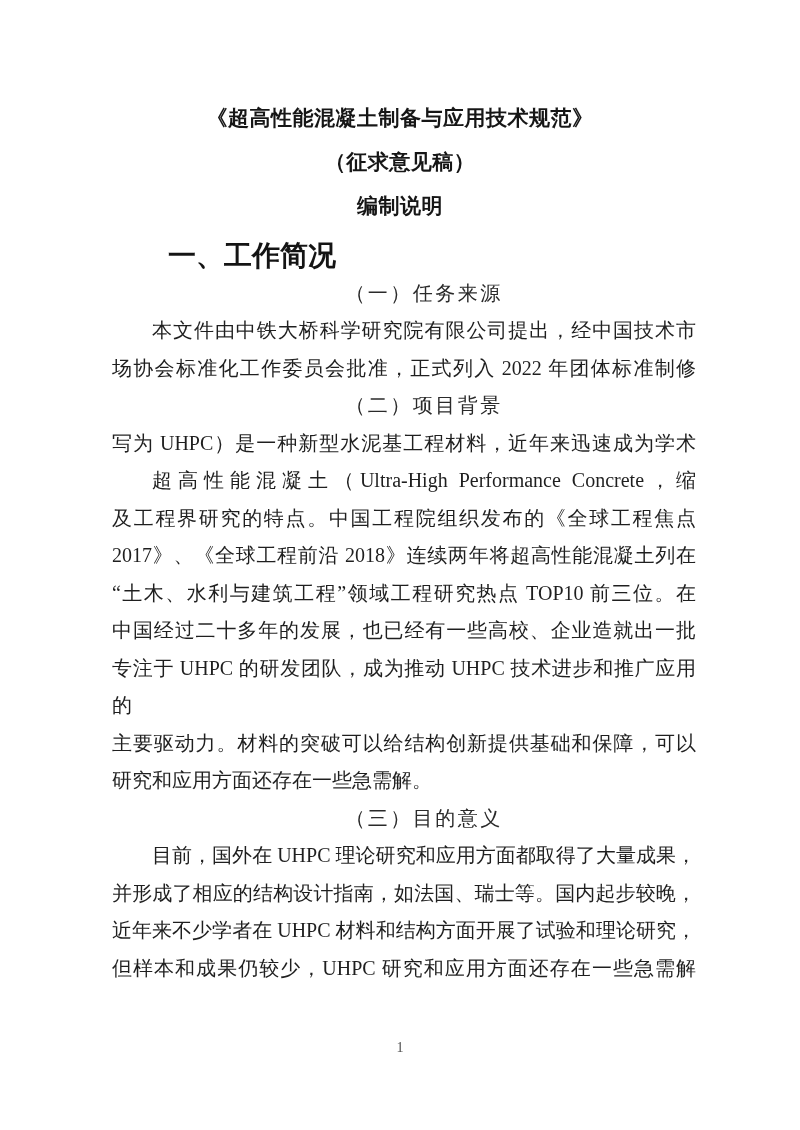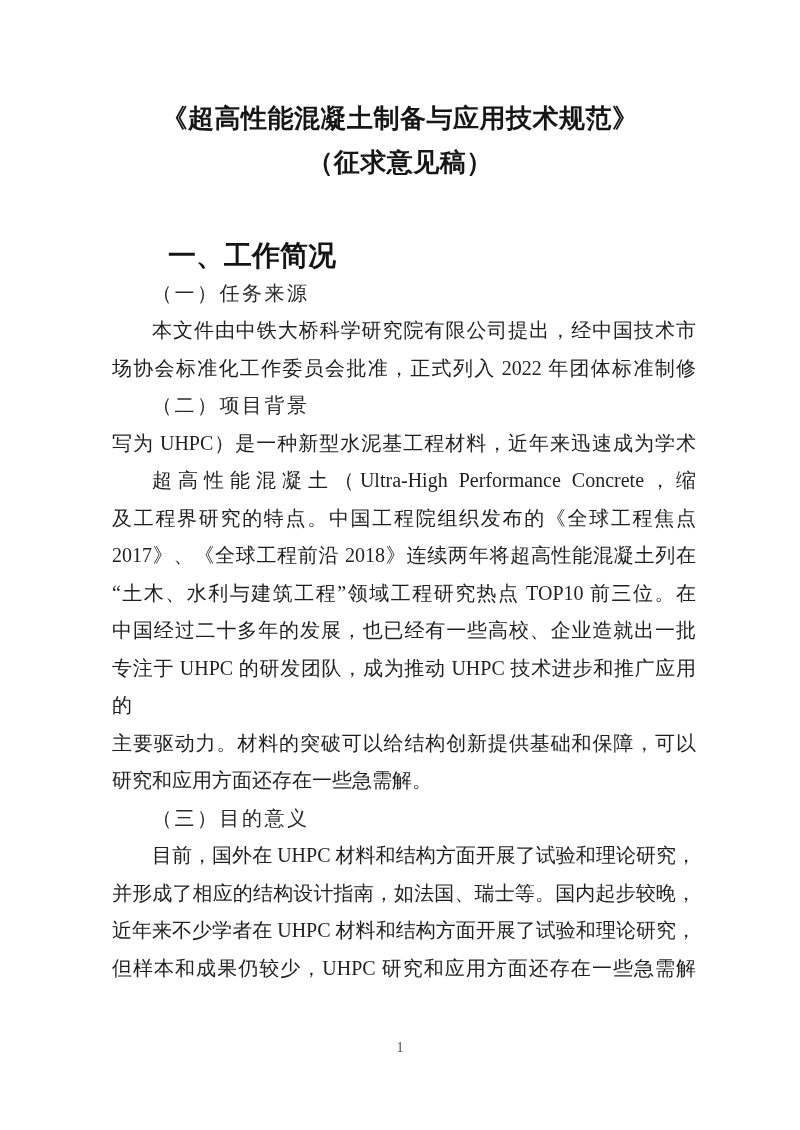--- a/index.html
+++ b/index.html
@@ -17,21 +17,21 @@
     color: #1f1f1f;
   }
   .title-block {
     position: absolute;
     top: 96px;
     left: 0;
     width: 800px;
     text-align: center;
     font-family: "Liberation Sans", "DejaVu Sans", sans-serif;
     font-weight: 700;
-    font-size: 26px;
+    font-size: 21px;
     line-height: 44px;
     letter-spacing: 0.5px;
     color: #161616;
   }
   .content {
     position: absolute;
     top: 237px;
     left: 112px;
     width: 584px;
     font-size: 20px;
@@ -43,20 +43,21 @@
     font-size: 28px;
     text-indent: 2em;
     color: #141414;
     white-space: nowrap;
   }
   .sub-heading {
     text-indent: 2em;
     letter-spacing: 2.5px;
     color: #2a2a2a;
     white-space: nowrap;
+    text-align: center;
   }
   .line {
     text-align: justify;
     text-align-last: justify;
   }
   .line.ind {
     text-indent: 2em;
   }
   .line.endp {
     text-align-last: left;
@@ -73,20 +74,21 @@
   }
 </style>
 </head>
 <body>
 
 <div class="page">
 
   <div class="title-block">
     <div class="title-line">《超高性能混凝土制备与应用技术规范》</div>
     <div class="title-line">（征求意见稿）</div>
+    <div class="title-line">编制说明</div>
   </div>
 
   <div class="content">
     <div class="sec-heading">一、工作简况</div>
 
     <div class="sub-heading">（一）任务来源</div>
     <div class="line ind">本文件由中铁大桥科学研究院有限公司提出，经中国技术市</div>
     <div class="line">场协会标准化工作委员会批准，正式列入 2022 年团体标准制修</div>
 
     <div class="sub-heading">（二）项目背景</div>
@@ -94,21 +96,21 @@
     <div class="line ind">超高性能混凝土（Ultra-High Performance Concrete，缩</div>
     <div class="line">及工程界研究的特点。中国工程院组织发布的《全球工程焦点</div>
     <div class="line">2017》、《全球工程前沿 2018》连续两年将超高性能混凝土列在</div>
     <div class="line">“土木、水利与建筑工程”领域工程研究热点 TOP10 前三位。在</div>
     <div class="line">中国经过二十多年的发展，也已经有一些高校、企业造就出一批</div>
     <div class="line">专注于 UHPC 的研发团队，成为推动 UHPC 技术进步和推广应用的</div>
     <div class="line">主要驱动力。材料的突破可以给结构创新提供基础和保障，可以</div>
     <div class="line endp">研究和应用方面还存在一些急需解。</div>
 
     <div class="sub-heading">（三）目的意义</div>
-    <div class="line ind">目前，国外在 UHPC 材料和结构方面开展了试验和理论研究，</div>
+    <div class="line ind">目前，国外在 UHPC 理论研究和应用方面都取得了大量成果，</div>
     <div class="line">并形成了相应的结构设计指南，如法国、瑞士等。国内起步较晚，</div>
     <div class="line">近年来不少学者在 UHPC 材料和结构方面开展了试验和理论研究，</div>
     <div class="line">但样本和成果仍较少，UHPC 研究和应用方面还存在一些急需解</div>
   </div>
 
   <div class="page-number">1</div>
 
 </div>
 
 </body></html>

